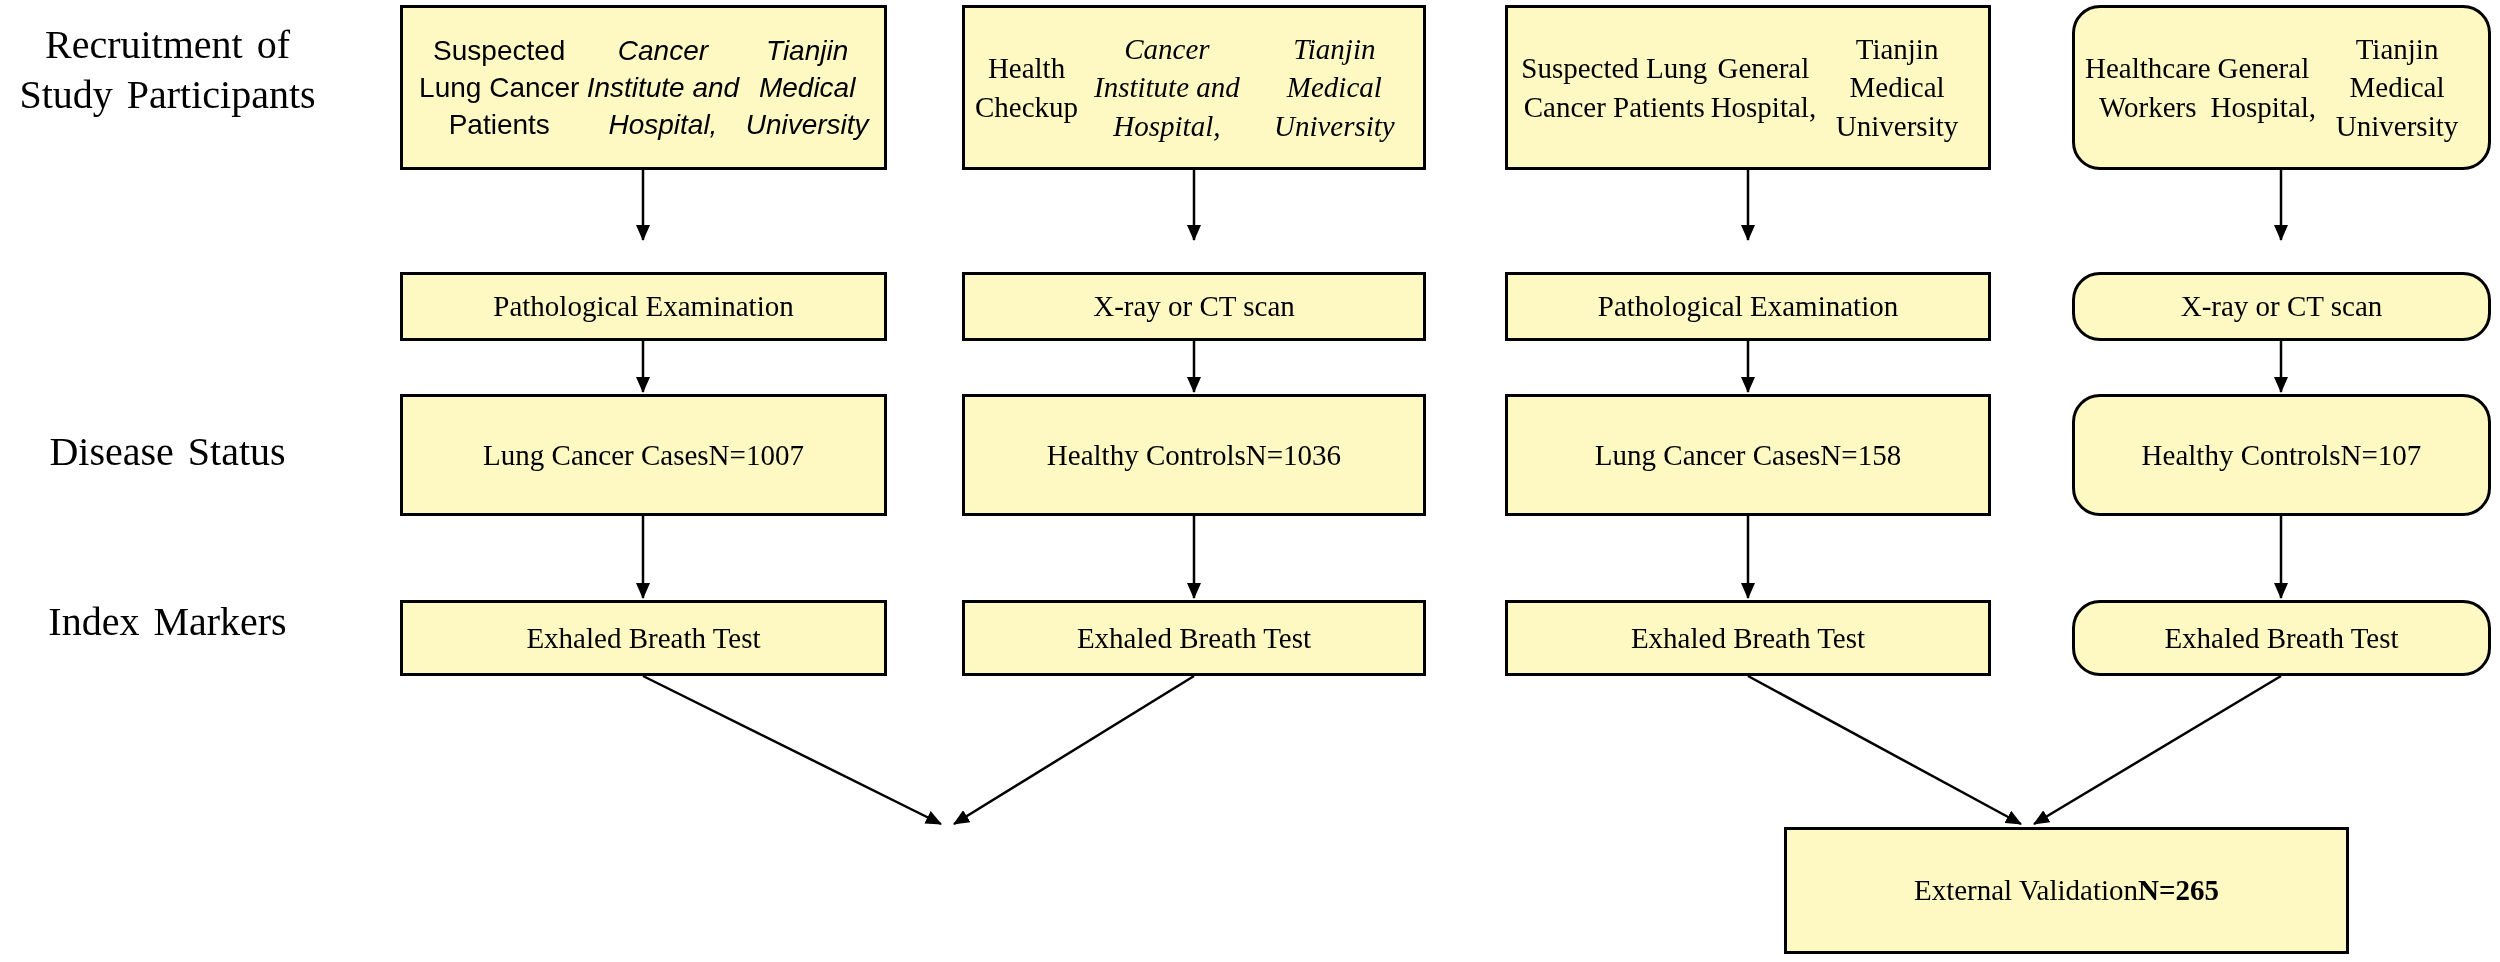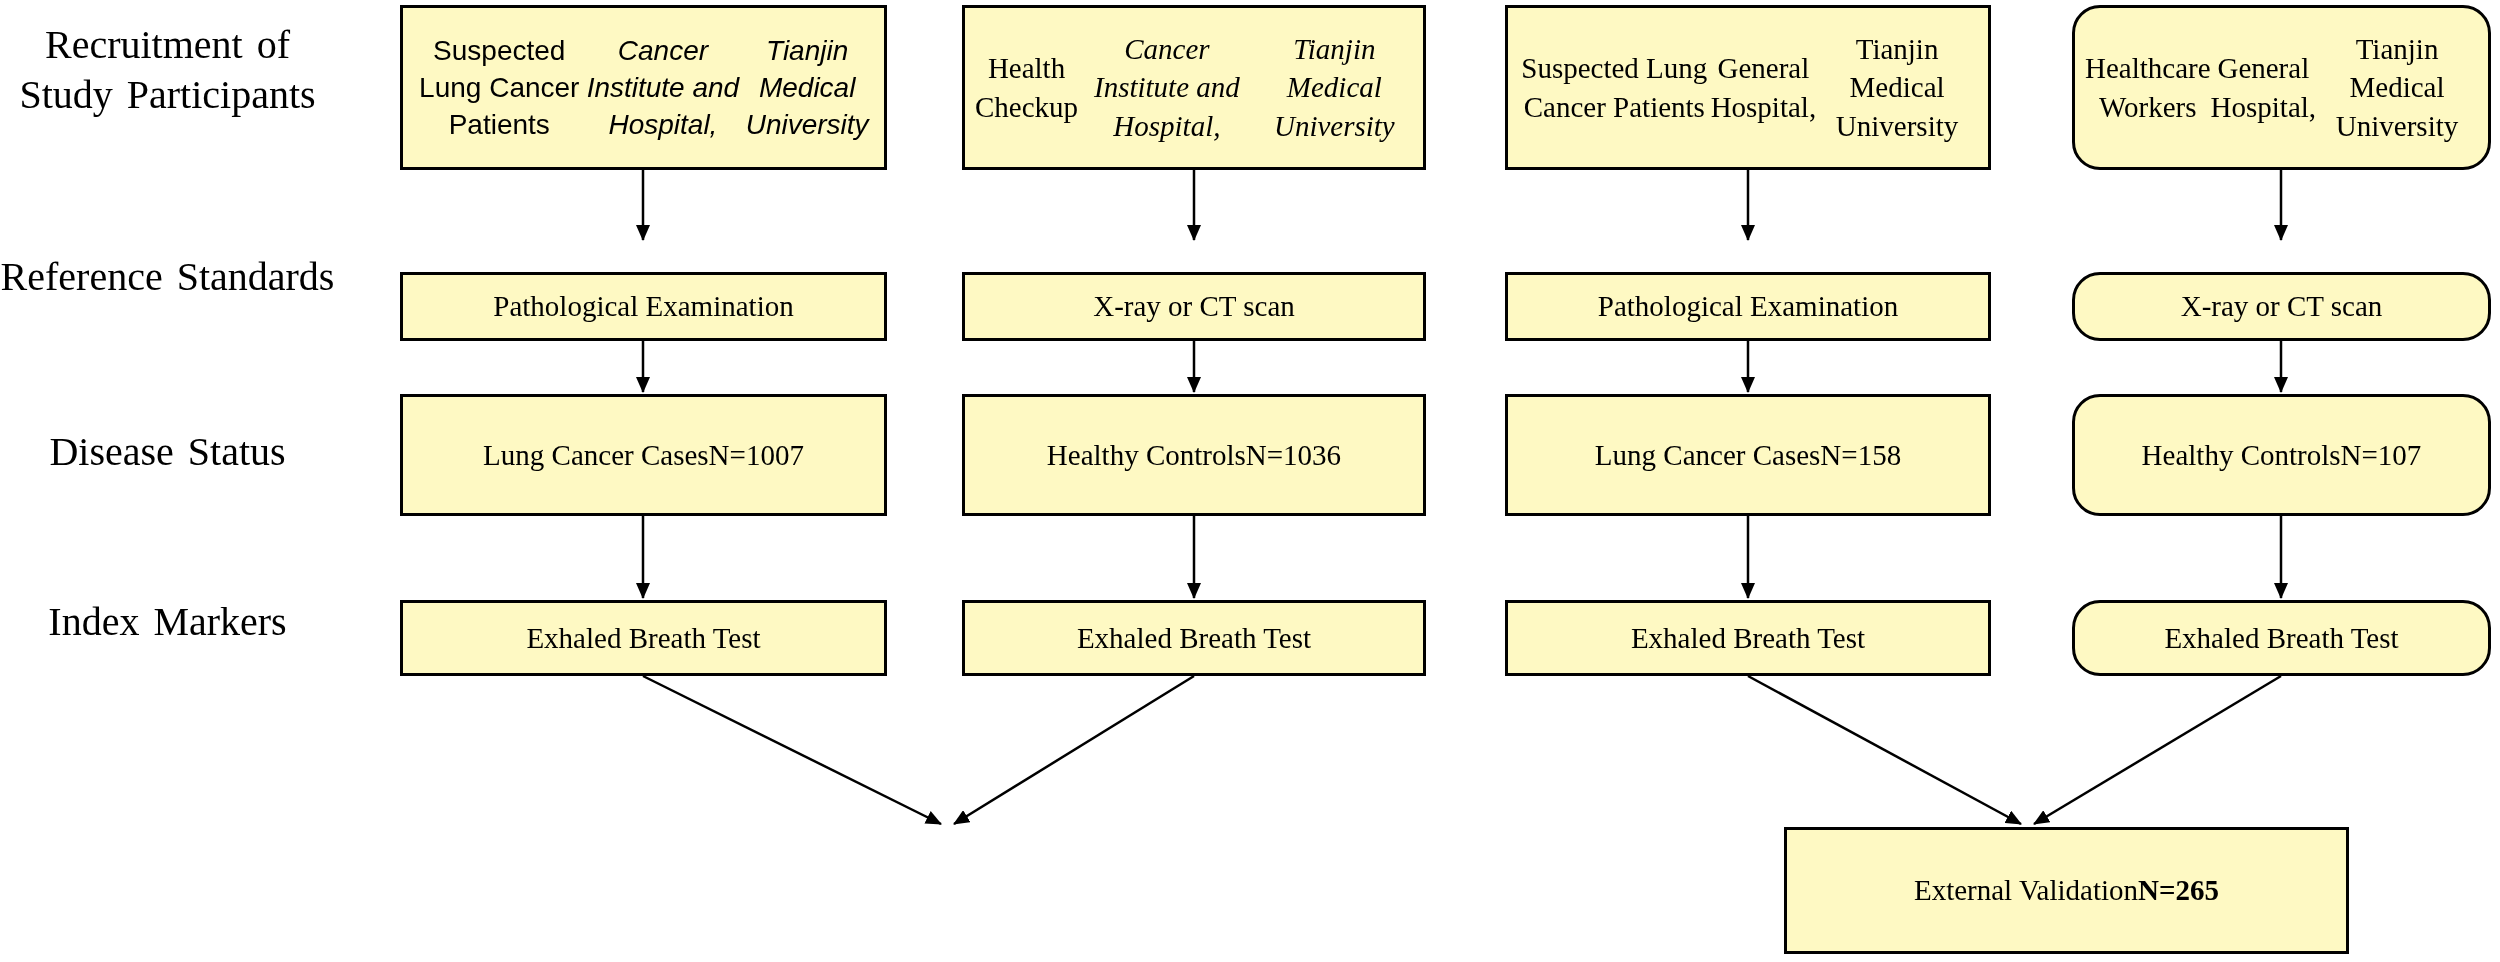--- a/index.html
+++ b/index.html
@@ -83,21 +83,20 @@
     <line x1="2281" y1="516" x2="2281" y2="598" stroke="#000" stroke-width="2.5" marker-end="url(#ah)"></line>
 
     <line x1="643" y1="676" x2="941" y2="824" stroke="#000" stroke-width="2.5" marker-end="url(#ah)"></line>
     <line x1="1194" y1="676" x2="954" y2="824" stroke="#000" stroke-width="2.5" marker-end="url(#ah)"></line>
 
     <line x1="1748" y1="676" x2="2021" y2="824" stroke="#000" stroke-width="2.5" marker-end="url(#ah)"></line>
     <line x1="2281" y1="676" x2="2034" y2="824" stroke="#000" stroke-width="2.5" marker-end="url(#ah)"></line>
   </svg>
 
   <div class="stage-label" style="top:70px">Recruitment of Study Participants</div>
-  <div class="stage-label" style="top:277px">Reference Standards</div>
   <div class="stage-label" style="top:452px">Disease Status</div>
   <div class="stage-label" style="top:622px">Index Markers</div>
 
   <div class="box sans r1 c1">
     <span>Suspected Lung Cancer Patients</span>
     <span class="it">Cancer Institute and Hospital,</span>
     <span class="it">Tianjin Medical University</span>
   </div>
   <div class="box r1 c2">
     <span>Health Checkup</span>

